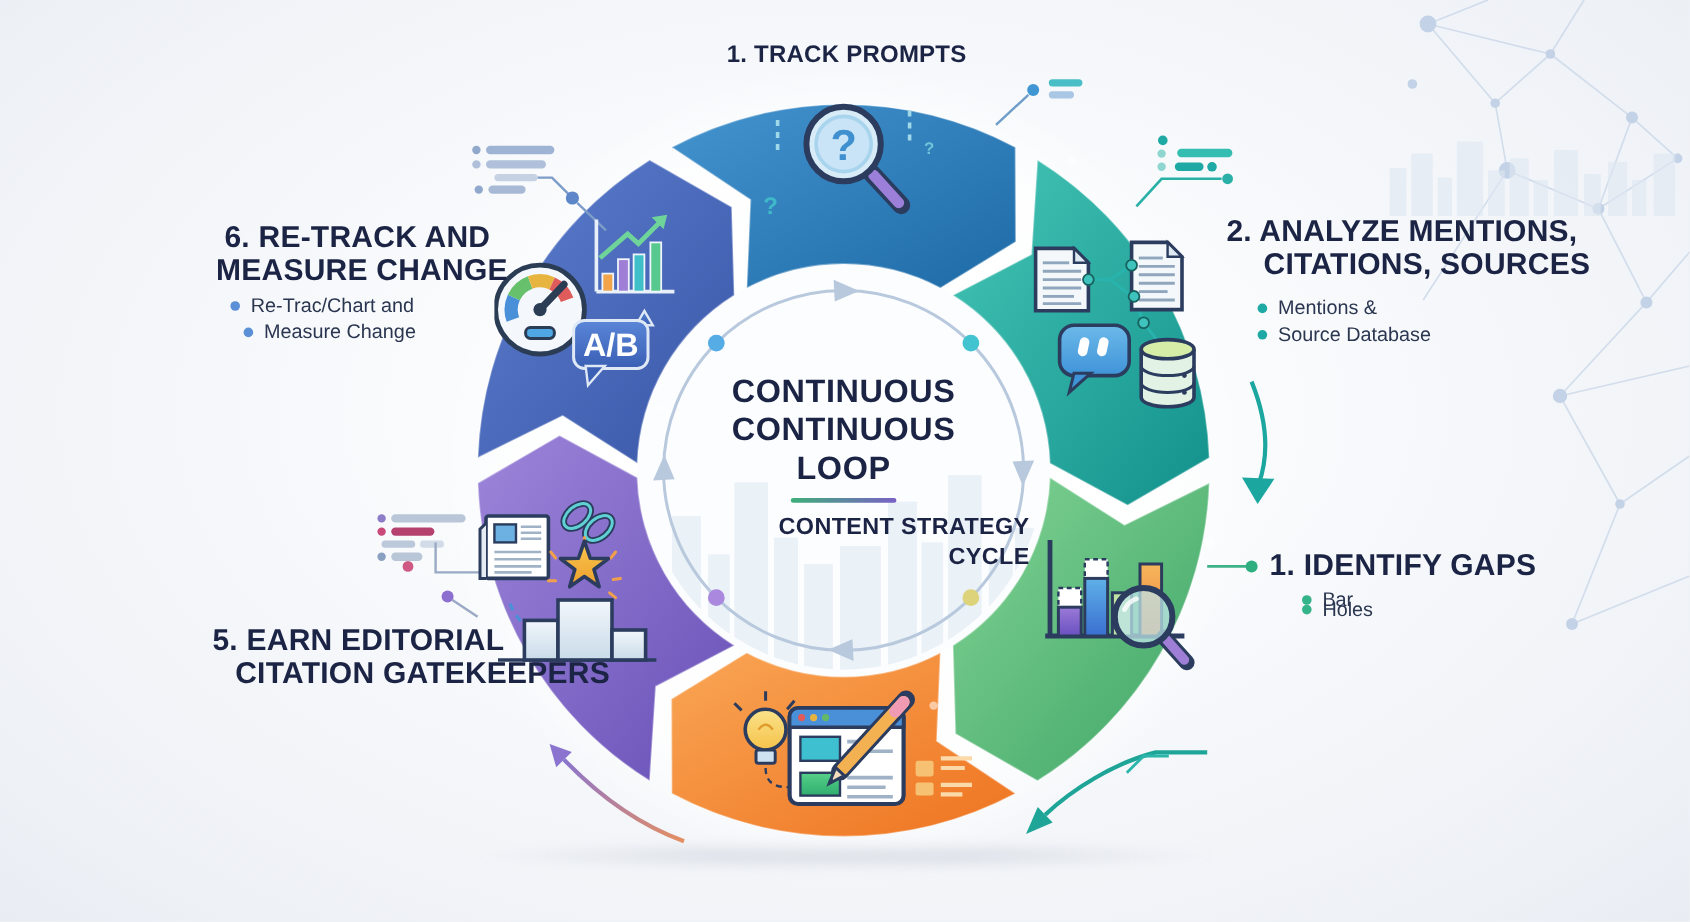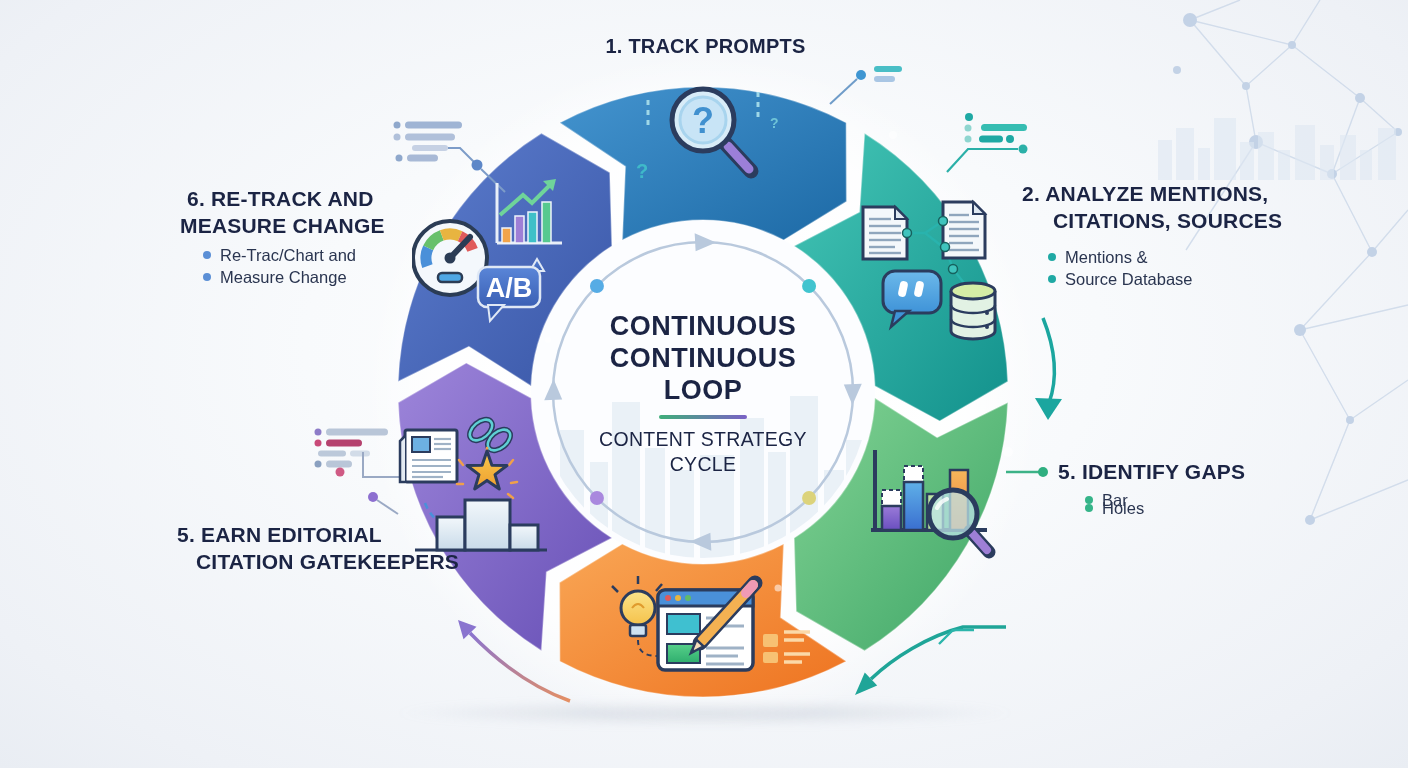--- a/index.html
+++ b/index.html
@@ -3,31 +3,31 @@
 <meta charset="utf-8">
 <style>
   html,body{margin:0;padding:0;background:#eef1f6;}
   .stage{position:relative;width:1408px;height:768px;overflow:hidden;
     font-family:"Liberation Sans",sans-serif;
     background:radial-gradient(ellipse at 50% 45%, #ffffff 0%, #f8fafc 40%, #eef1f6 85%, #e9edf3 100%);}
   svg{position:absolute;left:0;top:0;}
   .layer{position:absolute;left:0;top:0;width:1408px;height:768px;}
   .shadow{position:absolute;left:390px;top:700px;width:630px;height:26px;border-radius:50%;
     background:radial-gradient(ellipse, rgba(140,152,172,.30) 0%, rgba(140,152,172,0) 70%);filter:blur(4px);}
-  .heading{position:absolute;color:#1b2444;font-weight:800;font-size:21px;line-height:27px;
+  .heading{position:absolute;color:#1b2444;font-weight:800;font-size:25px;line-height:27px;
     letter-spacing:.2px;white-space:nowrap;z-index:6;}
   .heading .ln{display:block;}
   .bullet{position:absolute;display:flex;align-items:center;gap:9px;color:#2a3550;
     font-size:16.5px;line-height:22px;white-space:nowrap;z-index:6;}
   .bullet .dot{width:8px;height:8px;border-radius:50%;flex:0 0 auto;}
   .center-text{position:absolute;left:548px;top:310px;width:310px;text-align:center;z-index:6;}
   .center-text .t{display:block;color:#1b2444;font-weight:800;font-size:27px;line-height:32px;letter-spacing:.5px;}
   .center-text .divider{display:block;width:88px;height:4px;border-radius:2px;margin:9px auto 8px;
     background:linear-gradient(90deg,#3fae7a,#7a61c6);}
-  .center-text .s{display:block;color:#1b2444;font-weight:400;font-size:19.5px;line-height:25px;letter-spacing:.3px;}
+  .center-text .s{display:block;color:#1b2444;font-weight:700;font-size:19.5px;line-height:25px;letter-spacing:.3px;text-align:right;}
   .icon{position:absolute;z-index:4;}
   .icon svg{position:static;}
 </style>
 </head>
 <body>
 
 <div class="stage">
 
   <svg class="layer" width="1408" height="768" style="z-index:1">
     <g stroke="#cdd9e9" stroke-width="1.4" opacity="0.85">
@@ -485,42 +485,42 @@
   <div class="bullet" style="left:1048px;top:246px;">
     <span class="dot" style="background:#1fa9a4;"></span>
     <span>Mentions &amp;</span>
   </div>
   <div class="bullet" style="left:1048px;top:268px;">
     <span class="dot" style="background:#1fa9a4;"></span>
     <span>Source Database</span>
   </div>
 
   <div class="heading" style="left:1058px;top:458px;">
-    <span class="ln">5. IDENTIFY GAPS</span>
+    <span class="ln">1. IDENTIFY GAPS</span>
   </div>
   <div class="bullet" style="left:1085px;top:489px;">
     <span class="dot" style="background:#35b489;"></span>
     <span>Bar</span>
   </div>
   <div class="bullet" style="left:1085px;top:497px;">
     <span class="dot" style="background:#35b489;"></span>
     <span>Holes</span>
   </div>
 
 
   <div class="heading" style="left:177px;top:521px;">
     <span class="ln">5. EARN EDITORIAL</span>
     <span class="ln" style="padding-left:19px;text-align:center;">CITATION GATEKEEPERS</span>
   </div>
 
   <div class="heading" style="left:180px;top:185px;">
     <span class="ln" style="padding-left:7px;">6. RE-TRACK AND</span>
     <span class="ln">MEASURE CHANGE</span>
   </div>
-  <div class="bullet" style="left:203px;top:244px;">
+  <div class="bullet" style="left:192px;top:244px;">
     <span class="dot" style="background:#5b8fd6;"></span>
     <span>Re-Trac/Chart and</span>
   </div>
   <div class="bullet" style="left:203px;top:266px;">
     <span class="dot" style="background:#5b8fd6;"></span>
     <span>Measure Change</span>
   </div>
 
   <div class="center-text">
     <span class="t">CONTINUOUS</span>

